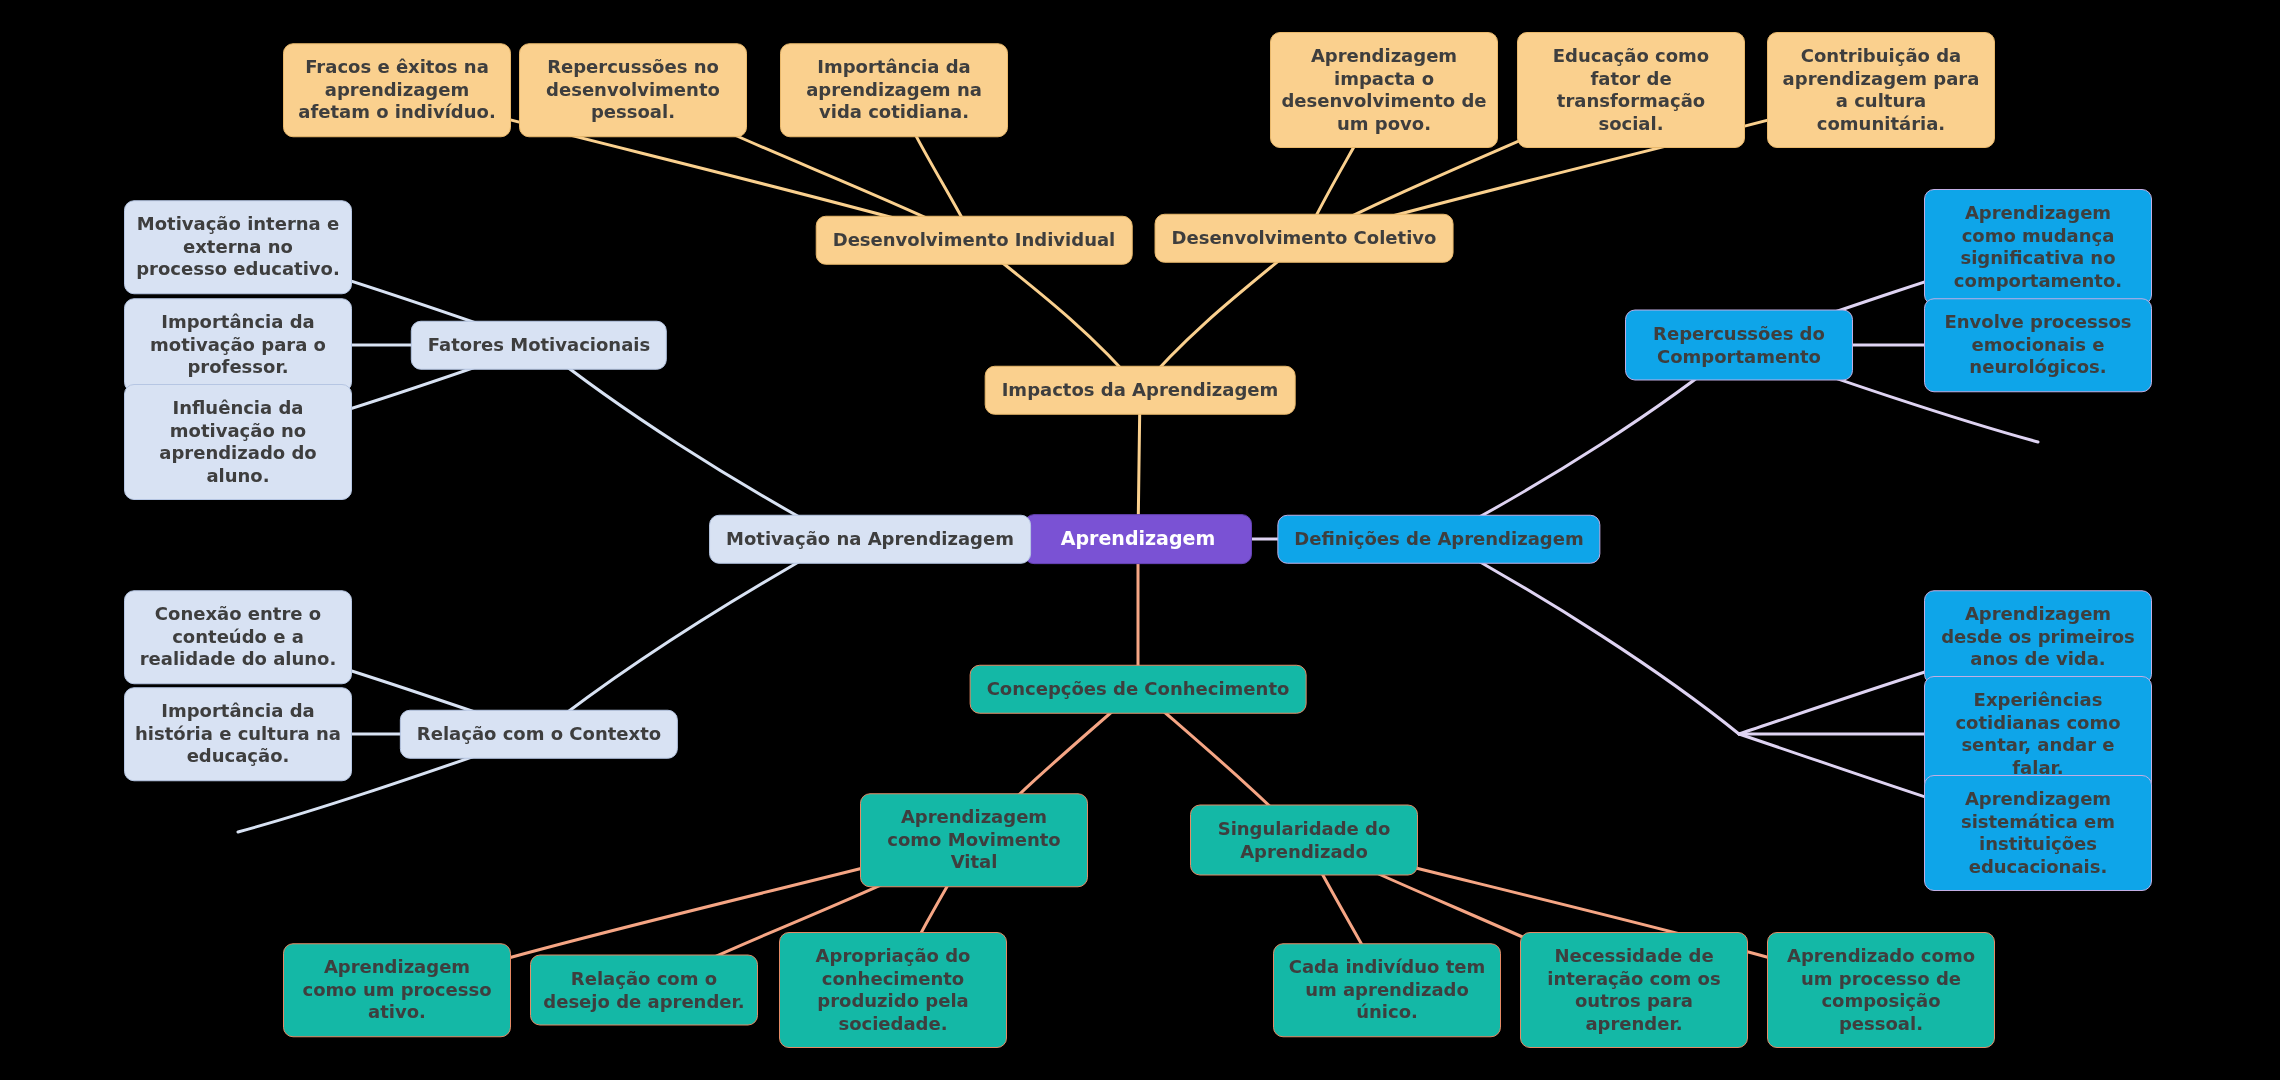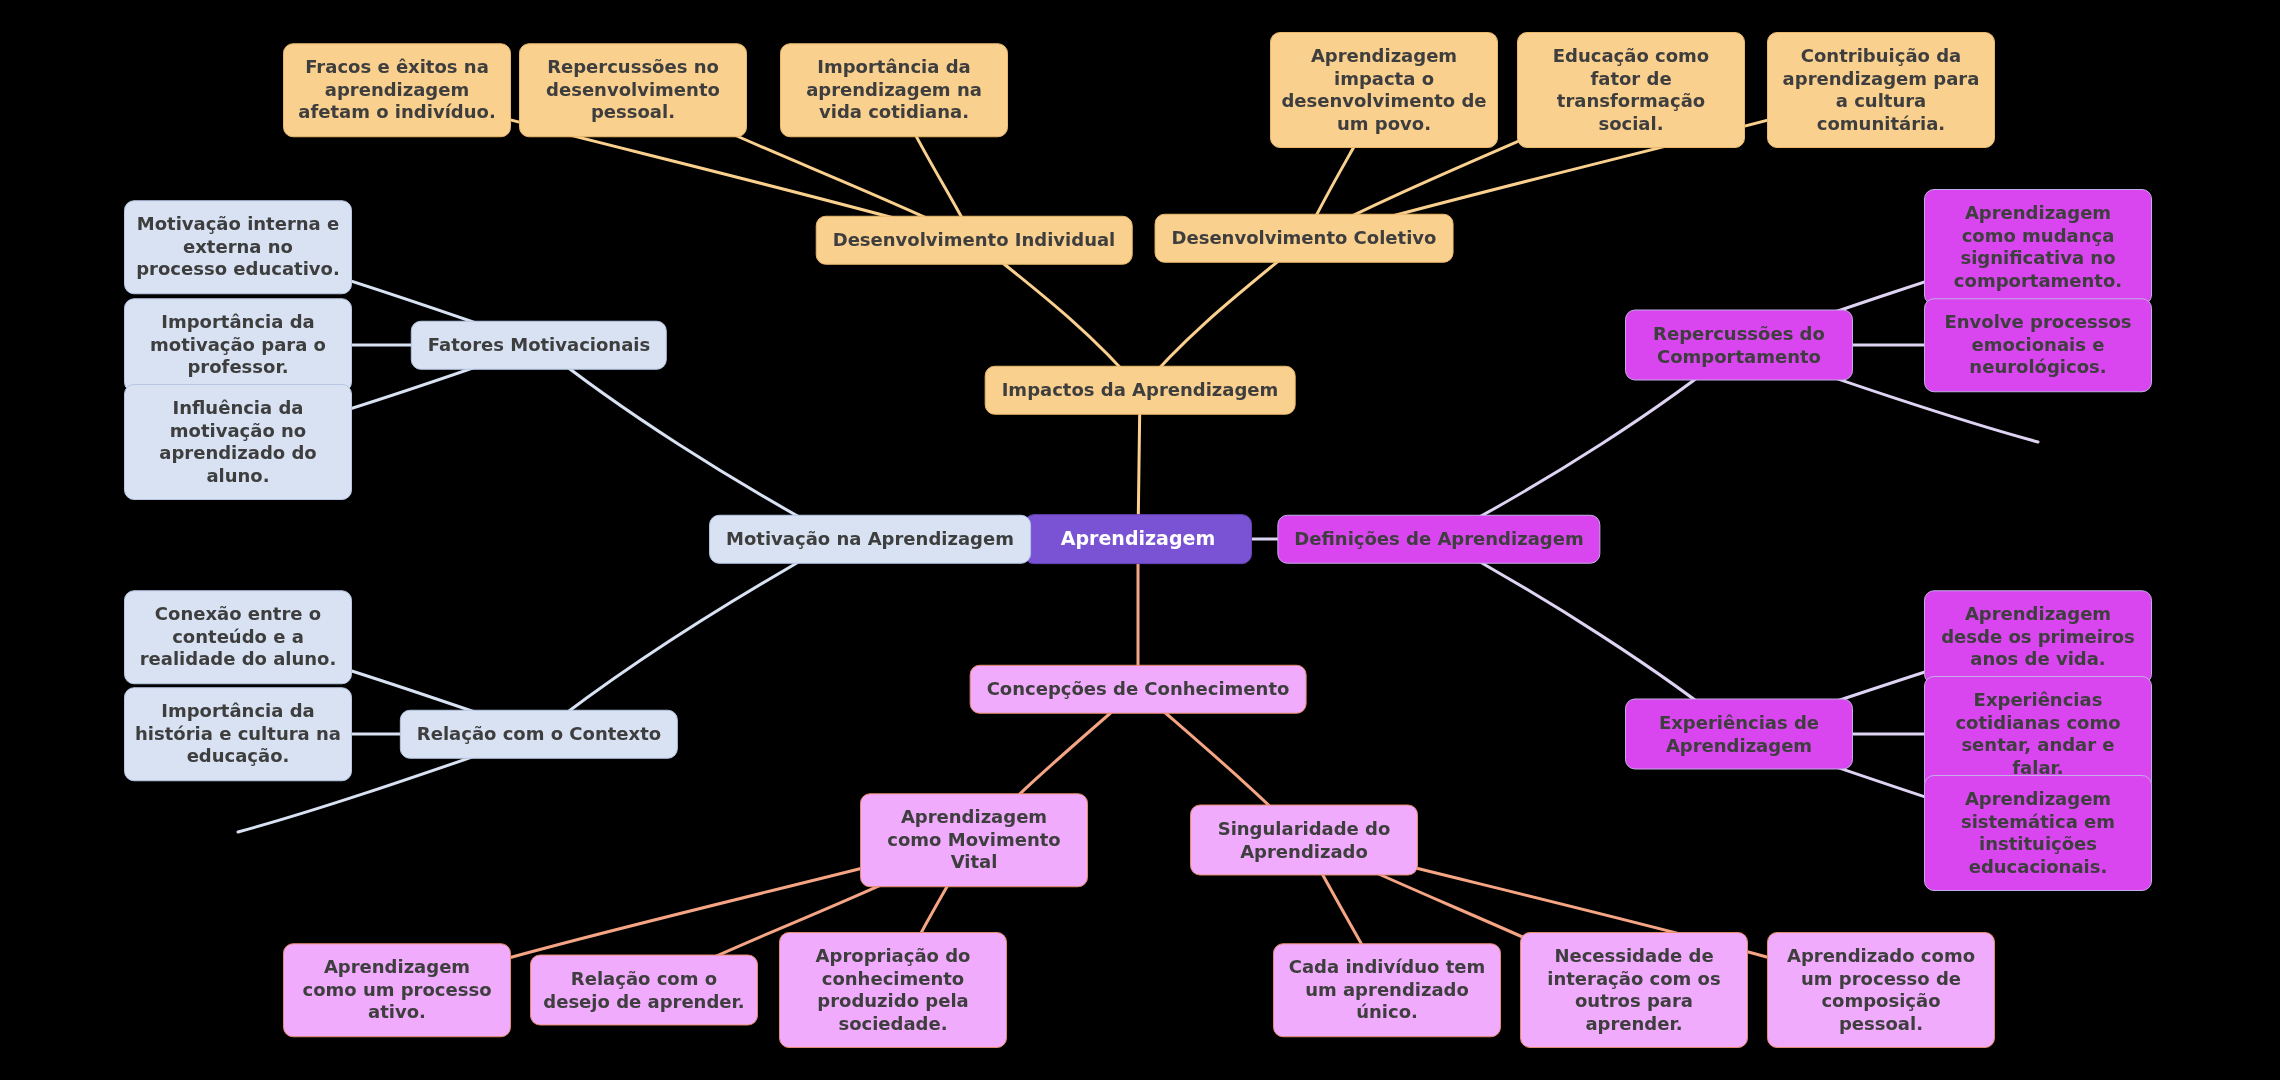--- a/index.html
+++ b/index.html
@@ -43,22 +43,22 @@
     line-height: 1.25;
     color: #3e3e3e;
   }
   .node.single {
     width: auto;
     white-space: nowrap;
     padding: 12px 16px;
   }
   .node.orange { background: #fad08e; border: 1px solid #e9b86b; }
   .node.blue   { background: #d8e2f3; border: 1px solid #b6c6e3; }
-  .node.lav    { background: #d946ef; border: 1px solid #c2aee4; }
-  .node.salmon { background: #f0abfc; border: 1px solid #e58a66; }
+  .node.lav    { background: #0ea5e9; border: 1px solid #c2aee4; }
+  .node.salmon { background: #14b8a6; border: 1px solid #e58a66; }
   .node.root {
     background: #7a52d4;
     border: 1px solid #6643b5;
     color: #ffffff;
     min-width: 228px;
     font-size: 19px;
   }
 </style>
 </head>
 <body>
@@ -128,21 +128,20 @@
   <div class="node blue single" style="left:539px;top:345px">Fatores Motivacionais</div>
   <div class="node blue single" style="left:539px;top:734px">Relação com o Contexto</div>
   <div class="node blue" style="left:238px;top:247px">Motivação interna e externa no processo educativo.</div>
   <div class="node blue" style="left:238px;top:345px">Importância da motivação para o professor.</div>
   <div class="node blue" style="left:238px;top:442px">Influência da motivação no aprendizado do aluno.</div>
   <div class="node blue" style="left:238px;top:637px">Conexão entre o conteúdo e a realidade do aluno.</div>
   <div class="node blue" style="left:238px;top:734px">Importância da história e cultura na educação.</div>
 
   <div class="node lav single" style="left:1439px;top:539px">Definições de Aprendizagem</div>
   <div class="node lav" style="left:1739px;top:345px">Repercussões do Comportamento</div>
-  <div class="node lav" style="left:1739px;top:734px">Experiências de Aprendizagem</div>
   <div class="node lav" style="left:2038px;top:247px">Aprendizagem como mudança significativa no comportamento.</div>
   <div class="node lav" style="left:2038px;top:345px">Envolve processos emocionais e neurológicos.</div>
   <div class="node lav" style="left:2038px;top:637px">Aprendizagem desde os primeiros anos de vida.</div>
   <div class="node lav" style="left:2038px;top:734px">Experiências cotidianas como sentar, andar e falar.</div>
   <div class="node lav" style="left:2038px;top:833px">Aprendizagem sistemática em instituições educacionais.</div>
 
   <div class="node salmon single" style="left:1138px;top:689px">Concepções de Conhecimento</div>
   <div class="node salmon" style="left:974px;top:840px">Aprendizagem como Movimento Vital</div>
   <div class="node salmon" style="left:1304px;top:840px">Singularidade do Aprendizado</div>
   <div class="node salmon" style="left:397px;top:990px">Aprendizagem como um processo ativo.</div>

